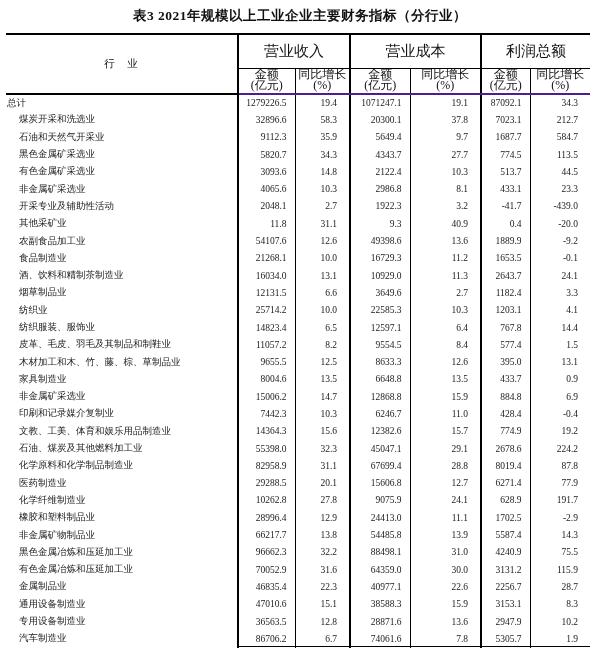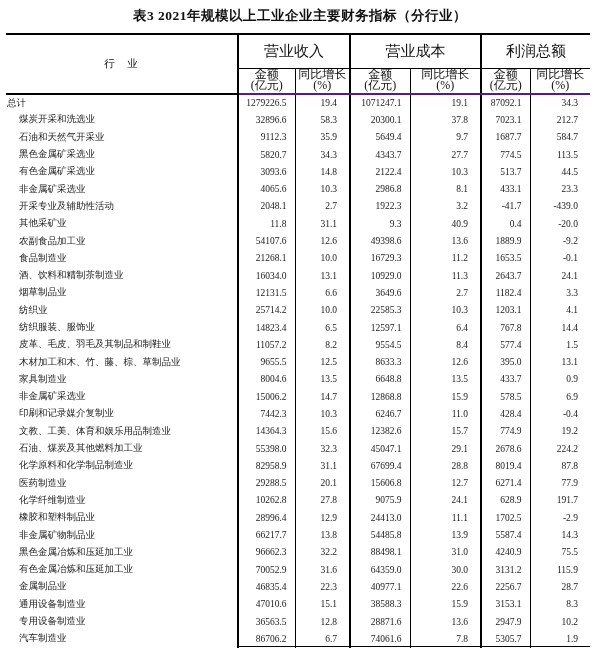--- a/index.html
+++ b/index.html
@@ -285,21 +285,21 @@
           <td class="num growth bR2">13.5</td>
           <td class="num amount bR1">433.7</td>
           <td class="num growth">0.9</td>
         </tr>
         <tr>
           <td class="name bR2 indent">非金属矿采选业</td>
           <td class="num amount bR1">15006.2</td>
           <td class="num growth bR2">14.7</td>
           <td class="num amount bR1">12868.8</td>
           <td class="num growth bR2">15.9</td>
-          <td class="num amount bR1">578.5</td>
+          <td class="num amount bR1">884.8</td>
           <td class="num growth">6.9</td>
         </tr>
         <tr>
           <td class="name bR2 indent">印刷和记录媒介复制业</td>
           <td class="num amount bR1">7442.3</td>
           <td class="num growth bR2">10.3</td>
           <td class="num amount bR1">6246.7</td>
           <td class="num growth bR2">11.0</td>
           <td class="num amount bR1">428.4</td>
           <td class="num growth">-0.4</td>

